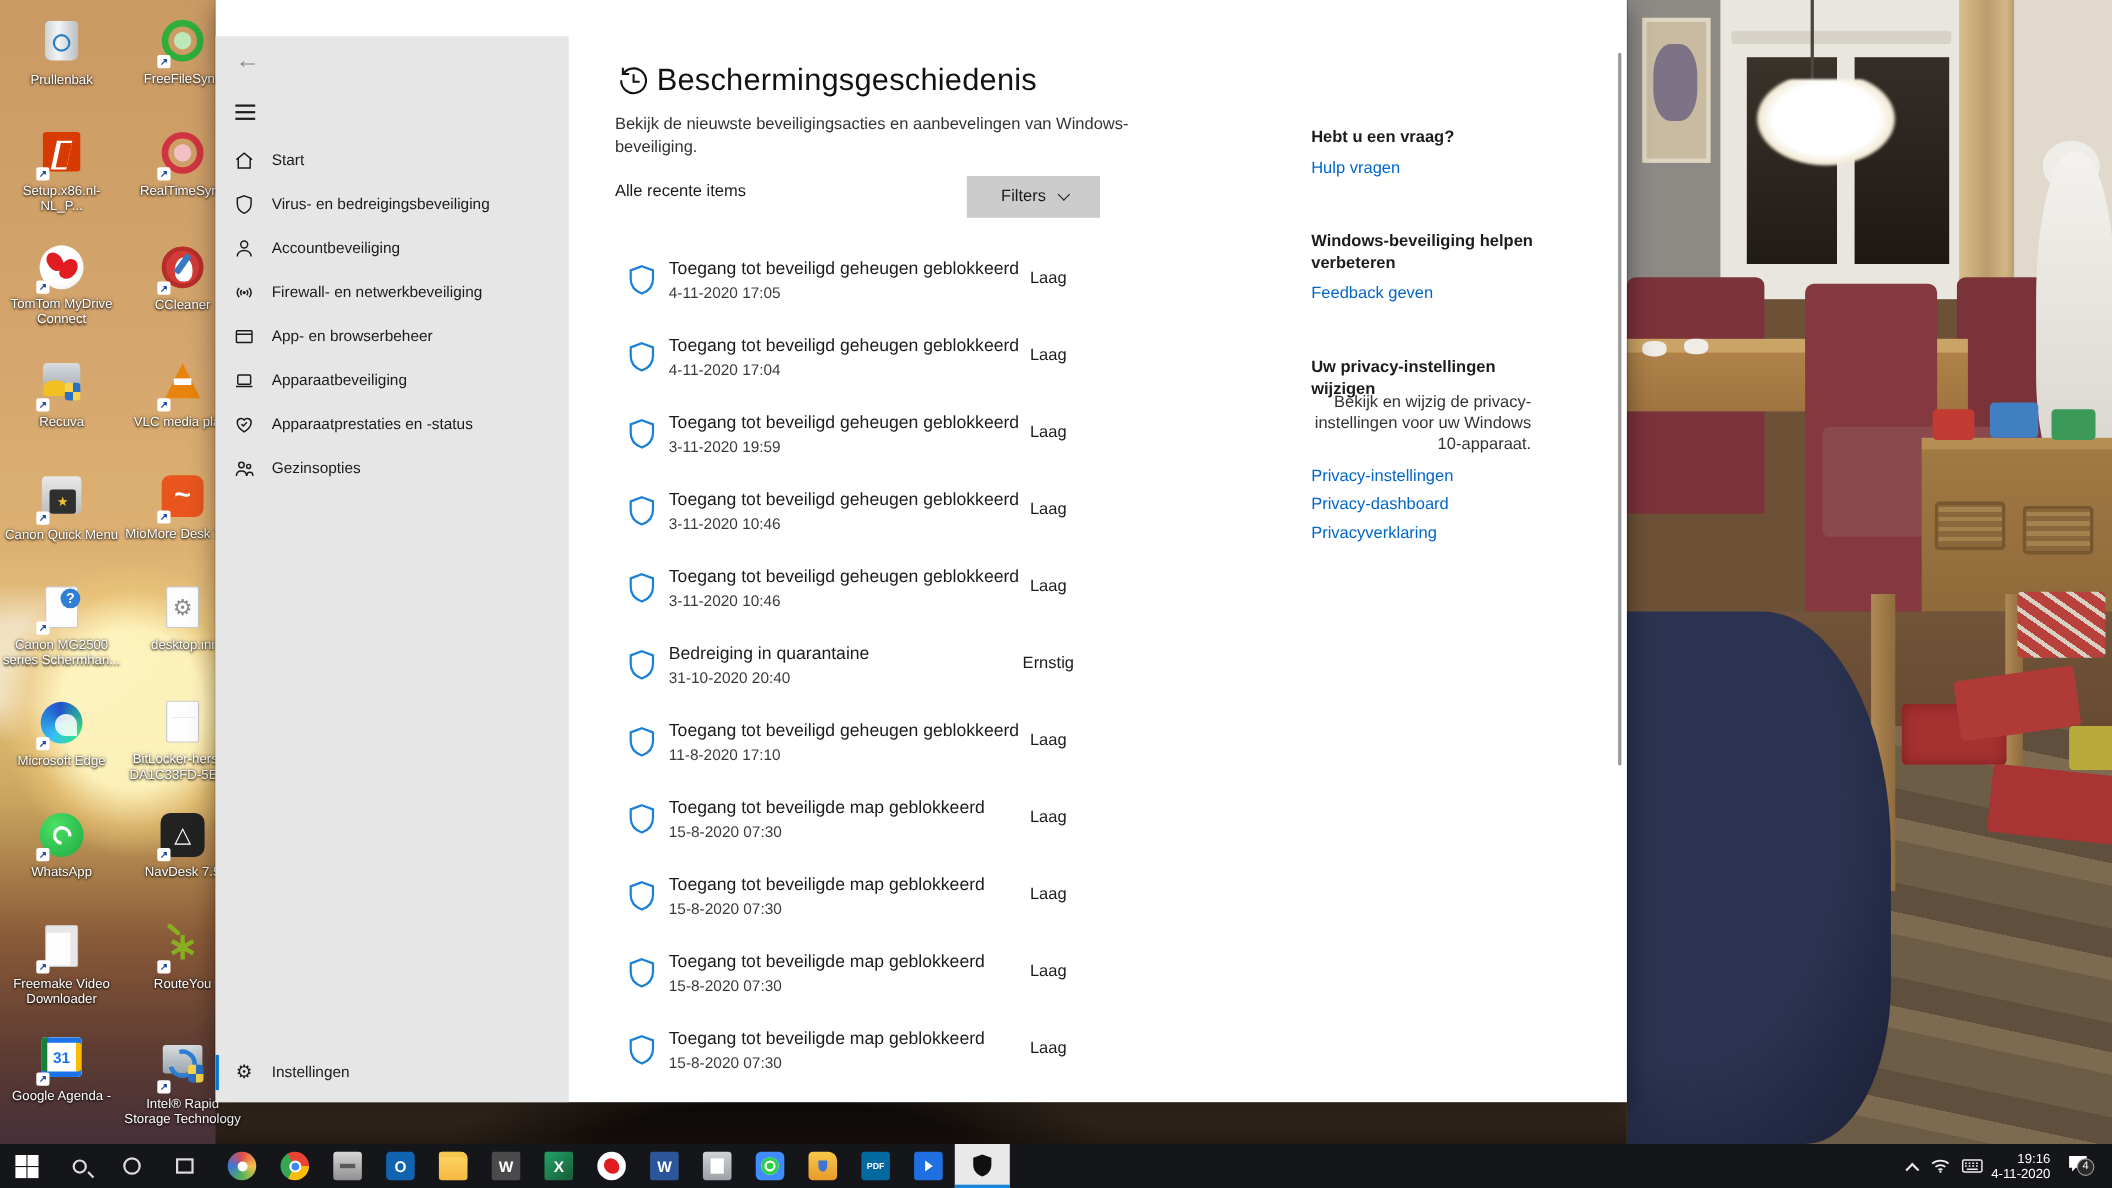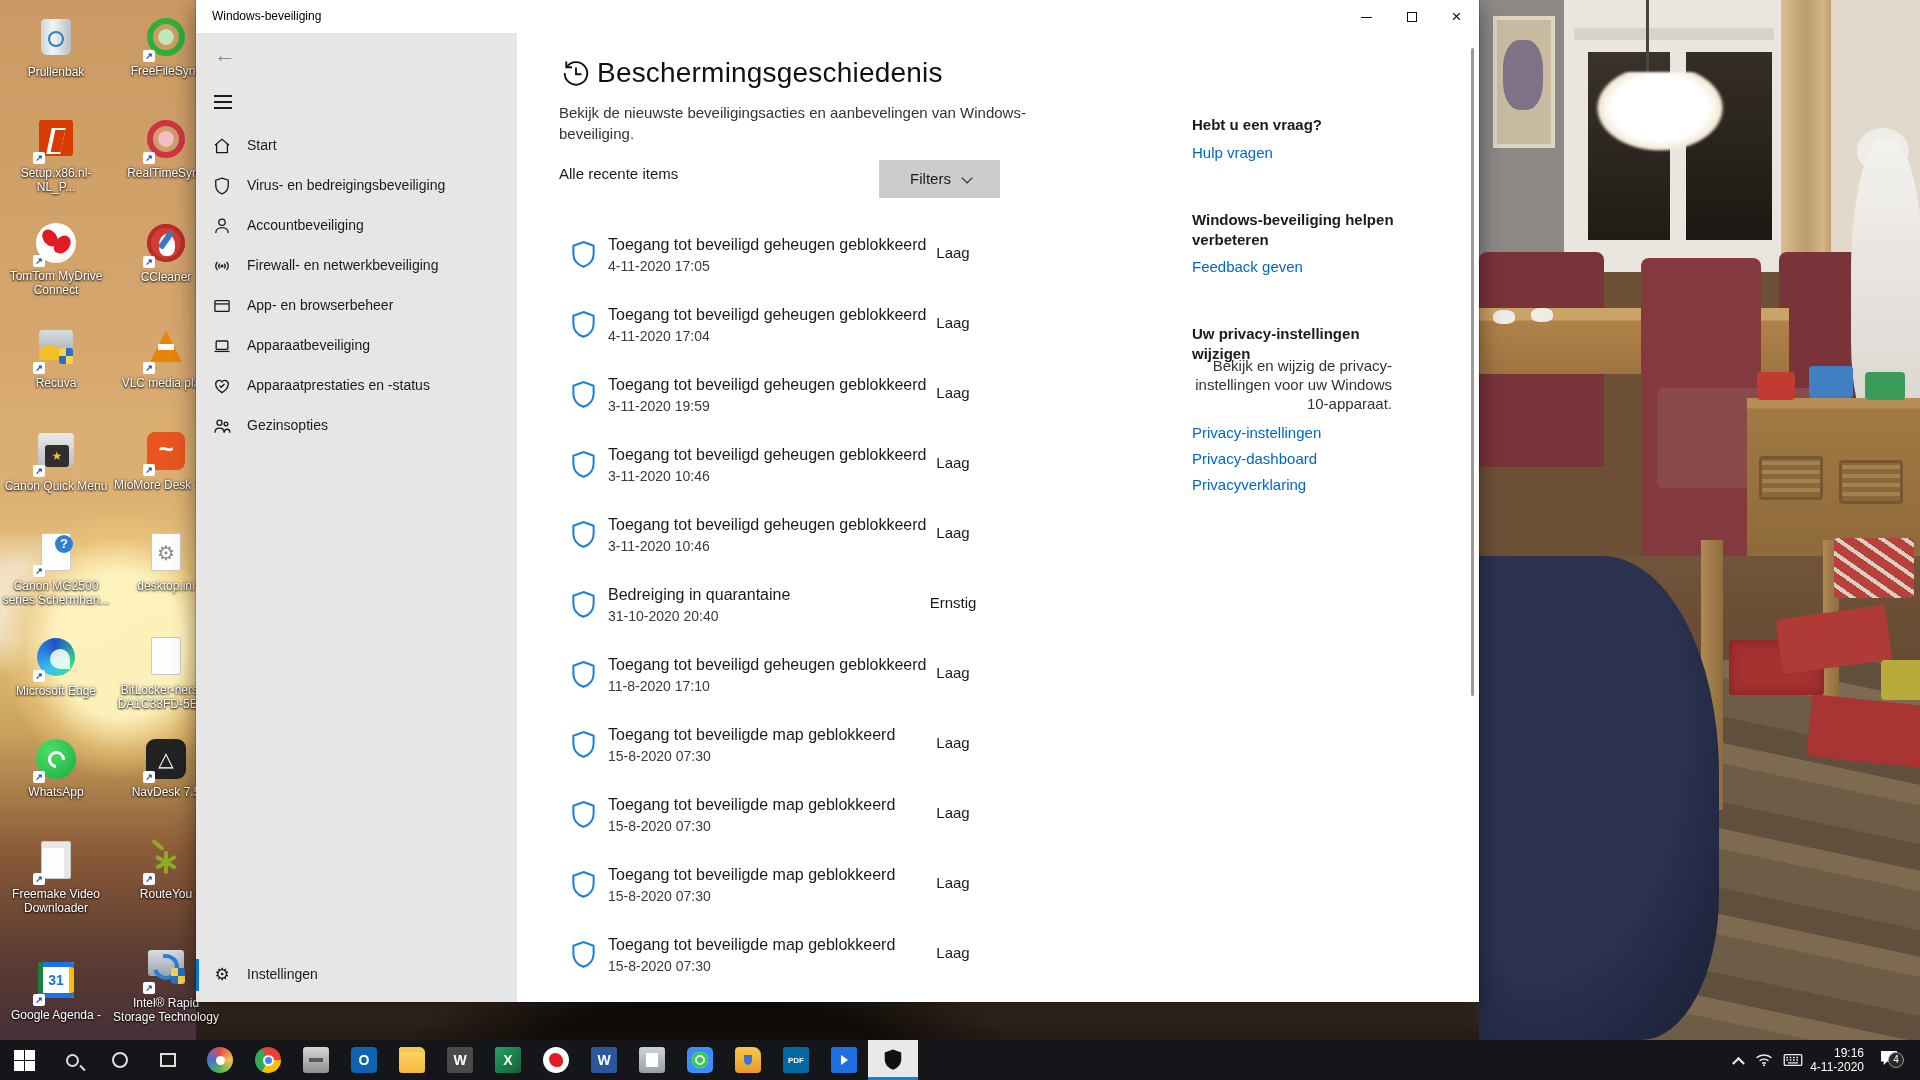--- a/index.html
+++ b/index.html
@@ -235,21 +235,21 @@
   </div>
   <div class="dcell" style="left:2px;top:840px;">
     <div class="dicon">
       <div style="width:30px;height:38px;margin:1px auto;background:#fdfdfd;border:1px solid #c6c6c6;border-radius:2px;box-shadow:inset -6px 6px 0 #e7e7e7;"></div>
       <span class="shortcut">↗</span>
     </div>
     <div class="dlabel">Freemake Video Downloader</div>
   </div>
   <div class="dcell" style="left:2px;top:942px;">
     <div class="dicon">
-      <div style="width:36px;height:36px;margin:20px auto;background:#fff;border-radius:3px;box-shadow:inset 0 -5px 0 #1a73e8, inset 5px 0 0 #188038, inset 0 5px 0 #1a73e8, inset -5px 0 0 #fbbc04;color:#1a73e8;font-size:14px;font-weight:bold;line-height:36px;text-align:center;">31</div>
+      <div style="width:36px;height:36px;margin:1px auto;background:#fff;border-radius:3px;box-shadow:inset 0 -5px 0 #1a73e8, inset 5px 0 0 #188038, inset 0 5px 0 #1a73e8, inset -5px 0 0 #fbbc04;color:#1a73e8;font-size:14px;font-weight:bold;line-height:36px;text-align:center;">31</div>
       <span class="shortcut">↗</span>
     </div>
     <div class="dlabel">Google Agenda -</div>
   </div>
 
   <div class="dcell" style="left:112px;top:16px;">
     <div class="dicon">
       <div class="ring" style="border:6px solid #2fae3a;background:radial-gradient(circle,#bfe8b8 0 40%,transparent 45%);"></div>
       <span class="shortcut">↗</span>
     </div>
@@ -318,26 +318,20 @@
       <div style="width:36px;height:26px;margin:8px auto 0;background:linear-gradient(180deg,#d8dde2,#9aa4ad);border-radius:3px;"></div>
       <div style="position:absolute;left:8px;top:4px;width:26px;height:26px;border:4px solid #2a7fd4;border-radius:50%;border-left-color:transparent;transform:rotate(30deg);"></div>
       <div style="position:absolute;left:26px;top:18px;width:14px;height:16px;background:conic-gradient(#2a6fc2 0 25%,#f6d34e 0 50%,#2a6fc2 0 75%,#f6d34e 0);border-radius:3px;"></div>
       <span class="shortcut">↗</span>
     </div>
     <div class="dlabel">Intel® Rapid Storage Technology</div>
   </div>
 </div>
 
 <div class="window">
-  <div class="titlebar">
-    <span class="title">Windows-beveiliging</span>
-    <div class="winbtn btn-min"><span class="minglyph"></span></div>
-    <div class="winbtn btn-max"><span class="maxglyph"></span></div>
-    <div class="winbtn btn-close"><span style="font-size:17px;">×</span></div>
-  </div>
 
   <div class="sidebar">
     <div class="backbtn"><span>←</span></div>
     <div class="hamb">
       <span style="top:6px;"></span>
       <span style="top:12px;"></span>
       <span style="top:18px;"></span>
     </div>
 
     <div class="navitem" style="top:93px;">

